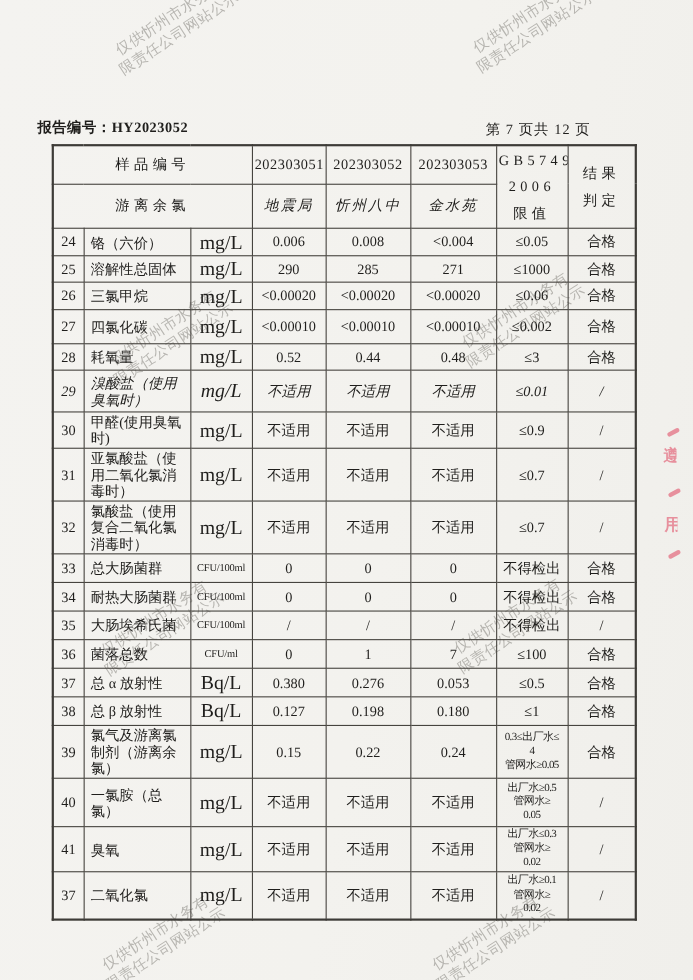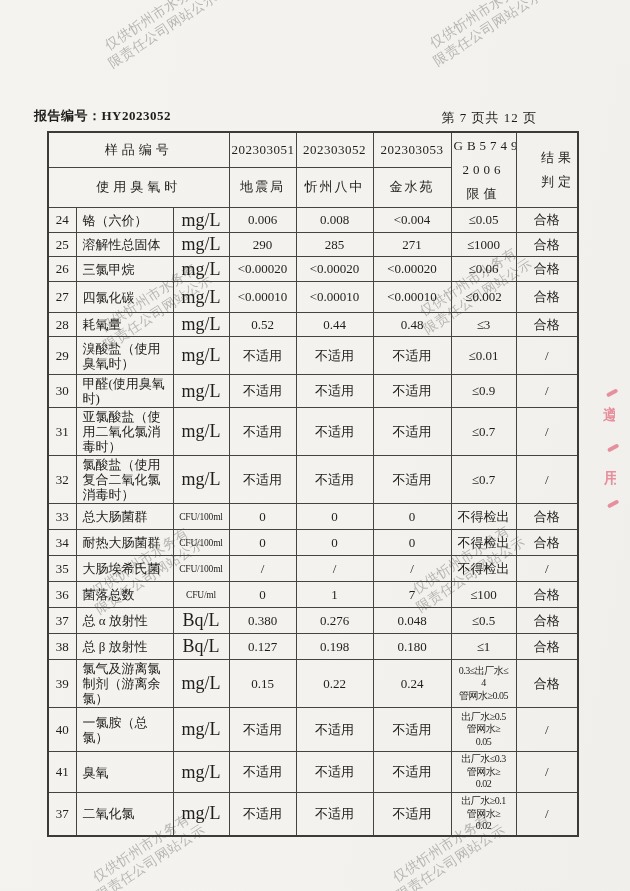--- a/index.html
+++ b/index.html
@@ -42,23 +42,23 @@
     padding:1px 2px;font-size:13px;overflow:hidden;
   }
   table{border:2px solid #3d3b37;}
   td.c-name{text-align:left;padding-left:6px;line-height:15px;}
   td.c-unit{font-size:18px;}
   td.c-unit.small-unit{font-size:9.5px;letter-spacing:-0.2px;text-align:center;}
   td.c-limit{letter-spacing:0;}
   td.c-limit.multiline{font-size:10px;line-height:12.5px;white-space:pre-line;letter-spacing:-0.5px;padding:1px 1px;}
   tr.hdr td{letter-spacing:4px;}
   tr.hdr td.c-sampleid{letter-spacing:0.5px;font-size:13px;}
-  tr.hdr td.c-loc{letter-spacing:2px;}
+  tr.hdr td.c-loc{letter-spacing:2px;font-style:italic;}
   td.c-gb{letter-spacing:0.5px;line-height:24px;white-space:pre-line;}
-  td.c-res2{letter-spacing:4px;line-height:24px;white-space:pre-line;text-align:right;}
+  td.c-res2{letter-spacing:4px;line-height:24px;white-space:pre-line;}
   
   .stamp{position:absolute;left:600px;top:386px;width:30px;height:132px;pointer-events:none;}
   .stamp .dash{position:absolute;width:12px;height:3.5px;border-radius:2px;transform:rotate(-28deg);}
   .stamp .glyph{position:absolute;width:12px;height:18px;overflow:hidden;font-size:15px;line-height:18px;font-weight:bold;}
   .d1{left:6px;top:5px;}
   .g1{left:3px;top:20px;font-size:17px;}
   .d2{left:7px;top:60px;}
   .g2{left:4px;top:83px;}
   .d3{left:7px;top:116px;}
 </style>
@@ -122,21 +122,21 @@
           <td colspan="3">样品编号</td>
           <td class="c-sampleid">202303051</td>
           <td class="c-sampleid">202303052</td>
           <td class="c-sampleid">202303053</td>
           <td rowspan="2" class="c-gb">GB5749-
 2006 限值</td>
           <td rowspan="2" class="c-res2">结果
 判定</td>
         </tr>
         <tr class="hdr" style="height:30px">
-          <td colspan="3">使用臭氧时</td>
+          <td colspan="3">游离余氯</td>
           <td class="c-loc">地震局</td>
           <td class="c-loc">忻州八中</td>
           <td class="c-loc">金水苑</td>
         </tr>
       </tbody>
       <tbody>
           <tr style="height: 25px;">
       <td class="c-no">24</td>
       <td class="c-name">铬（六价）</td>
       <td class="c-unit">mg/L</td>
@@ -179,21 +179,21 @@
           <tr style="height: 24px;">
       <td class="c-no">28</td>
       <td class="c-name">耗氧量</td>
       <td class="c-unit">mg/L</td>
       <td class="c-val">0.52</td>
       <td class="c-val">0.44</td>
       <td class="c-val">0.48</td>
       <td class="c-limit">≤3</td>
       <td class="c-result">合格</td>
     </tr>
-          <tr style="height: 38px;">
+          <tr style="height: 38px; font-style: italic;">
       <td class="c-no">29</td>
       <td class="c-name">溴酸盐（使用臭氧时）</td>
       <td class="c-unit">mg/L</td>
       <td class="c-val">不适用</td>
       <td class="c-val">不适用</td>
       <td class="c-val">不适用</td>
       <td class="c-limit">≤0.01</td>
       <td class="c-result">/</td>
     </tr>
           <tr style="height: 28px;">
@@ -265,21 +265,21 @@
       <td class="c-val">7</td>
       <td class="c-limit">≤100</td>
       <td class="c-result">合格</td>
     </tr>
           <tr style="height: 26px;">
       <td class="c-no">37</td>
       <td class="c-name">总 α 放射性</td>
       <td class="c-unit">Bq/L</td>
       <td class="c-val">0.380</td>
       <td class="c-val">0.276</td>
-      <td class="c-val">0.048</td>
+      <td class="c-val">0.053</td>
       <td class="c-limit">≤0.5</td>
       <td class="c-result">合格</td>
     </tr>
           <tr style="height: 26px;">
       <td class="c-no">38</td>
       <td class="c-name">总 β 放射性</td>
       <td class="c-unit">Bq/L</td>
       <td class="c-val">0.127</td>
       <td class="c-val">0.198</td>
       <td class="c-val">0.180</td>

